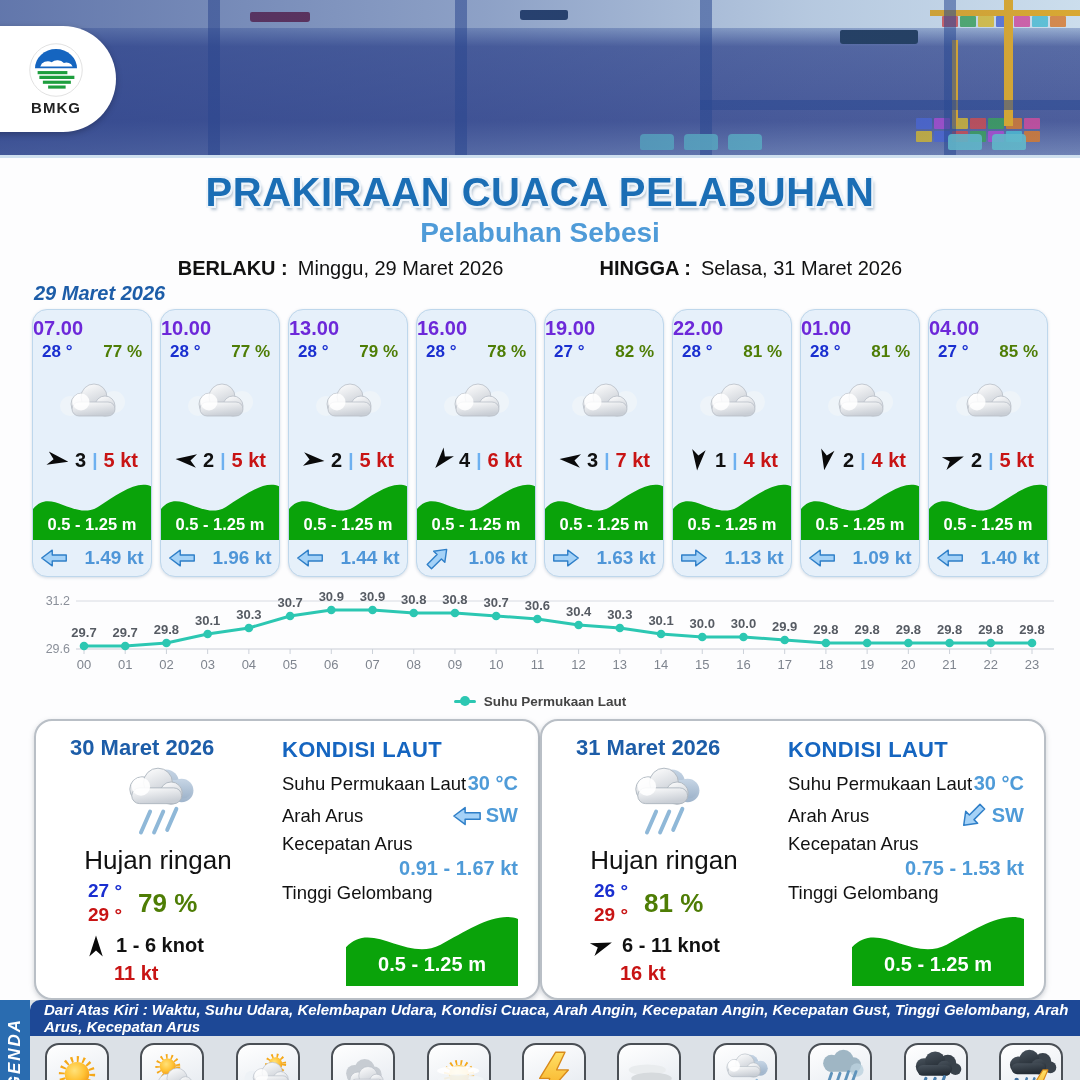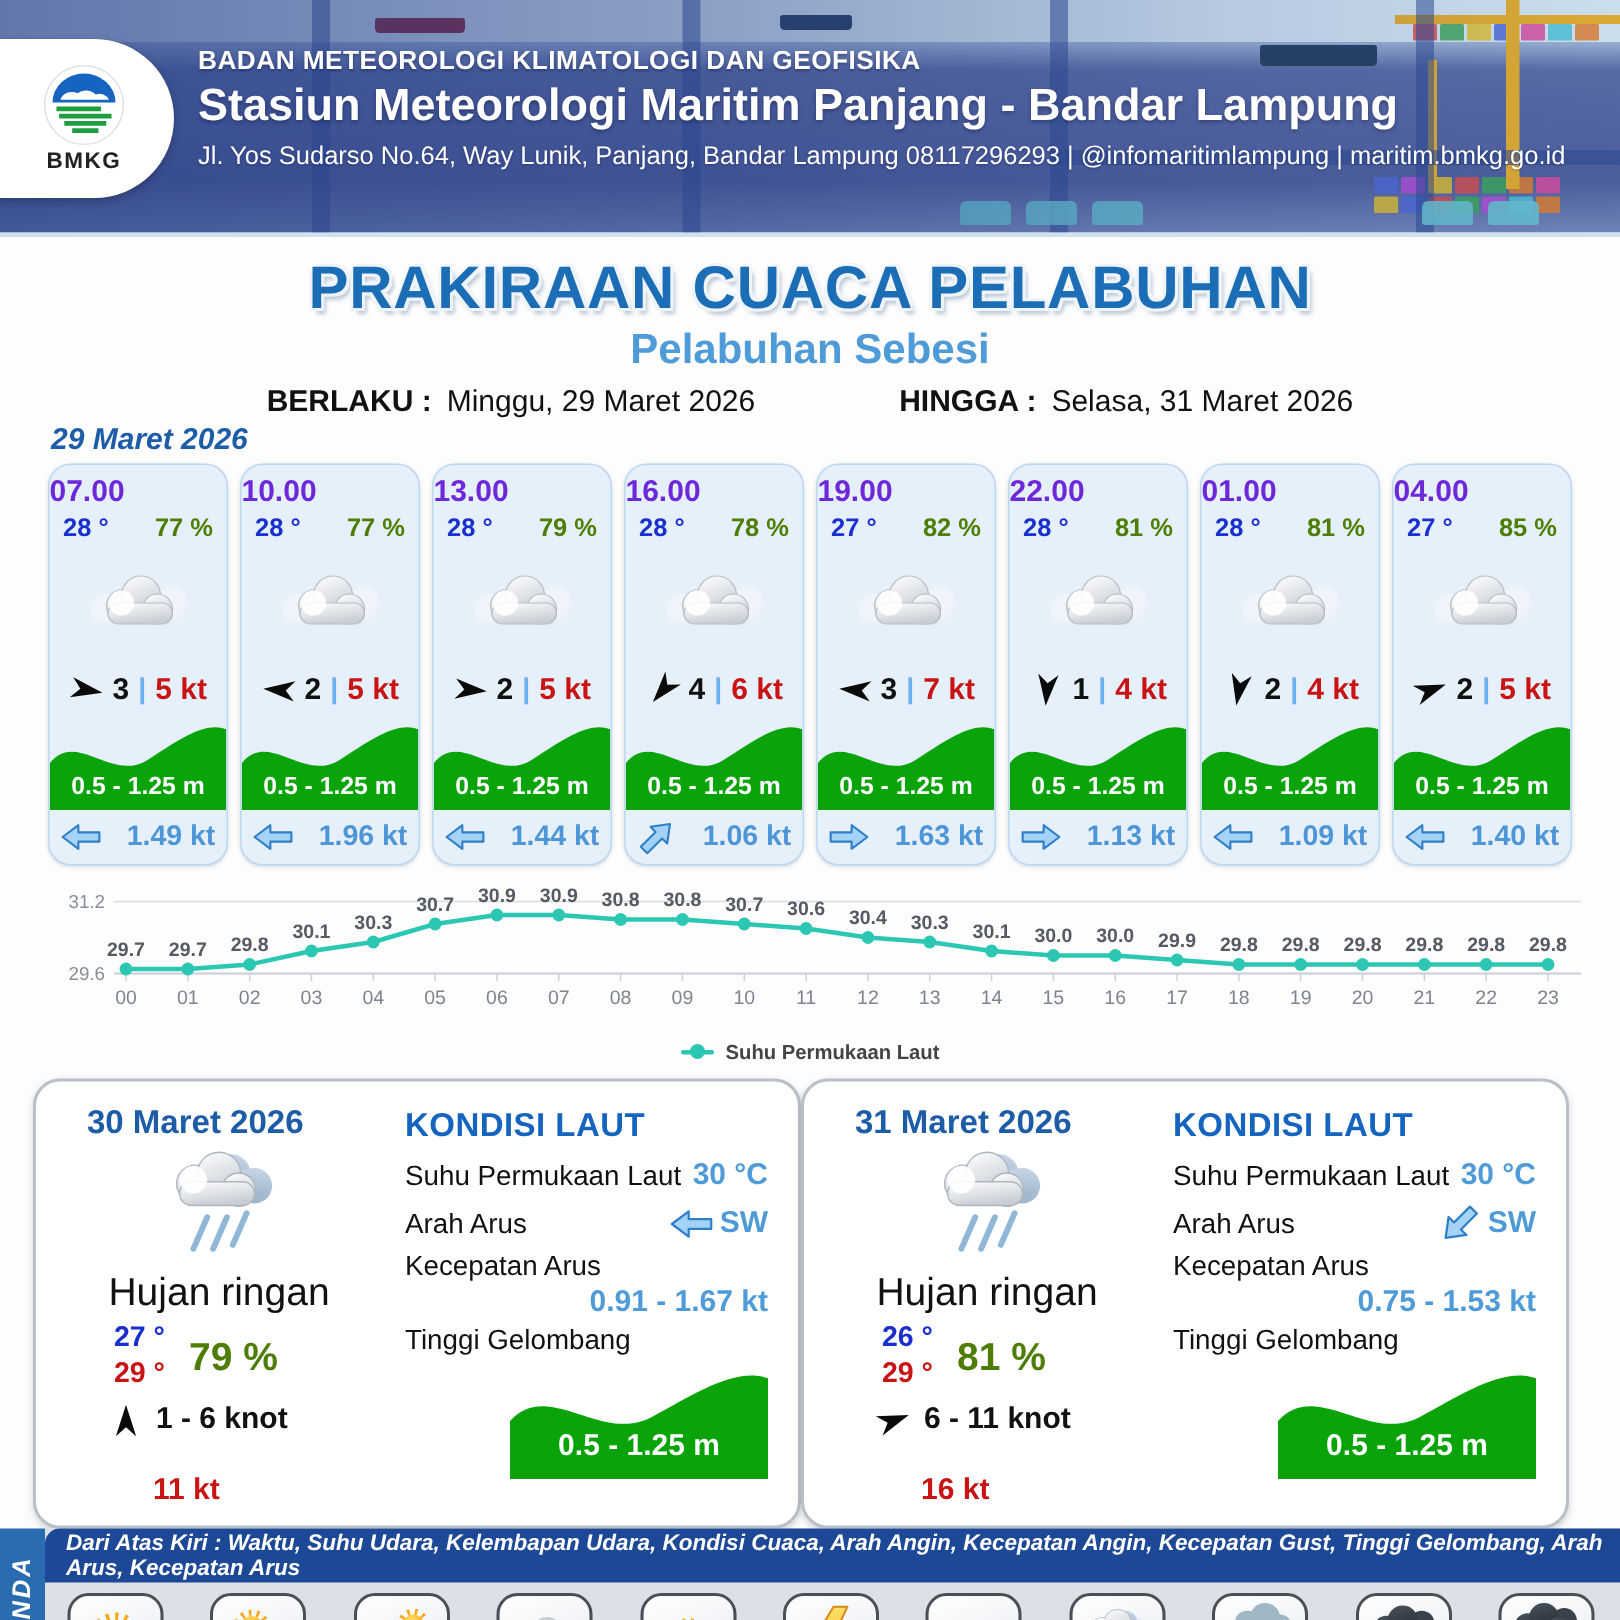--- a/index.html
+++ b/index.html
@@ -69,36 +69,36 @@
   .chart-wrap { padding:8px 20px 0 20px; }
   .chart-wrap svg { display:block; }
   .chart-wrap text { font-family:"Liberation Sans", sans-serif; }
   .chart-legend { display:flex; align-items:center; justify-content:center; gap:8px;
     font-size:13.5px; font-weight:600; color:#444; height:20px; margin-top:2px; }
   .lm-line { width:22px; height:3px; background:#2cc7b2; border-radius:2px; position:relative; }
   .lm-line::after { content:''; position:absolute; left:6px; top:-3.5px; width:10px; height:10px;
     border-radius:50%; background:#2cc7b2; }
 
   
-  .days-row { display:flex; padding:8px 34px 0 22px; flex:0 0 258px; }
+  .days-row { display:flex; padding:8px 34px 0 34px; flex:0 0 258px; }
   .dcard { flex:1; background:#fff; border:2px solid #b9bfc6; border-radius:18px;
     box-shadow:0 2px 5px rgba(120,130,140,.35); display:flex; padding:10px 14px 12px 16px; }
   .d-left { width:212px; display:flex; flex-direction:column; align-items:center; }
   .d-date { font-size:22px; font-weight:bold; color:#1d5da8; align-self:flex-start; margin:4px 0 0 18px; }
   .d-icon svg { width:98px; height:84px; margin-top:-2px; }
   .d-cond { font-size:26px; color:#111; margin-top:-2px; }
   .d-temps { display:flex; align-items:center; gap:16px; margin-top:4px; align-self:flex-start; margin-left:36px; }
   .d-minmax { display:flex; flex-direction:column; gap:2px; }
   .d-tmin { font-size:19px; font-weight:bold; color:#1a2fd0; }
   .d-tmax { font-size:19px; font-weight:bold; color:#c81414; }
   .d-hum { font-size:26px; font-weight:bold; color:#4e7d05; }
   .d-wind { display:flex; align-items:center; gap:8px; margin-top:8px; align-self:flex-start; margin-left:32px;
     font-size:20px; font-weight:bold; color:#111; }
   .d-wind .wind-arrow { width:22px; height:22px; }
-  .d-gust { font-size:20px; font-weight:bold; color:#c81414; margin-top:24px; align-self:flex-start; margin-left:62px; }
+  .d-gust { font-size:20px; font-weight:bold; color:#c81414; margin-top:5px; align-self:flex-start; margin-left:62px; }
   .d-right { flex:1; padding:6px 6px 0 18px; }
   .d-sea-title { font-size:22px; font-weight:bold; color:#1565c0; letter-spacing:.3px; }
   .d-row { display:flex; justify-content:space-between; align-items:center; margin-top:9px; font-size:18.5px; color:#111; }
   .d-val { color:#4f9bd8; font-weight:bold; font-size:20px; }
   .d-arus { display:flex; align-items:center; gap:4px; }
   .d-arus svg { width:30px; height:22px; }
   .d-val-line { text-align:right; color:#4f9bd8; font-weight:bold; font-size:20px; margin-top:2px; }
   .d-wavebadge { position:relative; width:172px; height:80px; margin-left:auto; margin-top:2px; }
   .d-wavebadge svg { position:absolute; inset:0; width:100%; height:100%; }
   .d-wavetext { position:absolute; bottom:10px; left:0; right:0; text-align:center;
@@ -363,25 +363,20 @@
     <div class="chair" style="left:728px;top:134px"></div>
     <div class="chair" style="left:948px;top:134px"></div>
     <div class="chair" style="left:992px;top:134px"></div>
     <div class="h-overlay"></div>
 
     <div class="logo-pill">
       <svg>
           <use href="#sym-bmkg-logo"></use>
         </svg>
       <div class="logo-text">BMKG</div>
-    </div>
-    <div class="header-text">
-      <div class="h-agency">BADAN METEOROLOGI KLIMATOLOGI DAN GEOFISIKA</div>
-      <div class="h-station">Stasiun Meteorologi Maritim Panjang - Bandar Lampung</div>
-      <div class="h-address">Jl. Yos Sudarso No.64, Way Lunik, Panjang, Bandar Lampung 08117296293 | @infomaritimlampung | maritim.bmkg.go.id</div>
     </div>
   </header>
 
   <section class="title-block">
     <div class="main-title">PRAKIRAAN CUACA PELABUHAN</div>
     <div class="sub-title">Pelabuhan Sebesi</div>
     <div class="validity">
       <span><b>BERLAKU :</b><span>Minggu, 29 Maret 2026</span></span>
       <span><b>HINGGA :</b><span>Selasa, 31 Maret 2026</span></span>
     </div>

